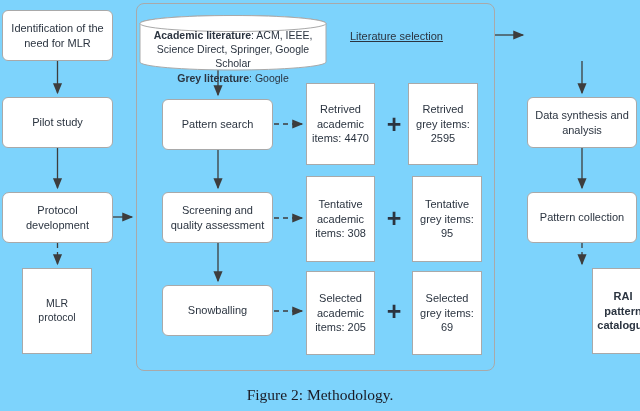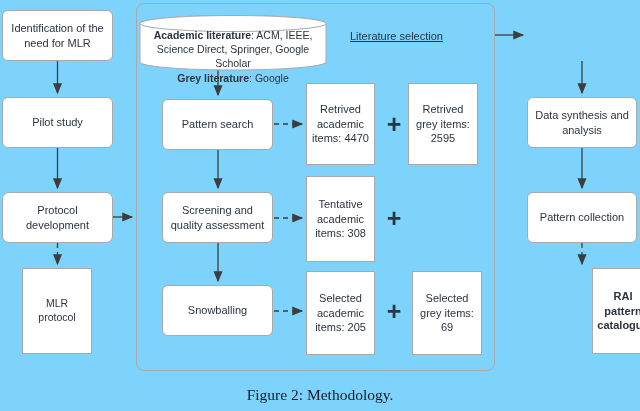--- a/index.html
+++ b/index.html
@@ -111,20 +111,23 @@
   </div>
   <div class="plus" style="left:383px; top:112px;">+</div>
   <div class="box" style="left:400px; top:83px; width:70px; height:82px;margin-left:8px;">
     <span>Retrived grey items: 2595</span>
   </div>
 
   <div class="box" style="left:306px; top:176px; width:69px; height:86px;align-items:center;">
     <span>Tentative academic items: 308</span>
   </div>
   <div class="plus" style="left:383px; top:206px;">+</div>
+  <div class="box" style="left:412px; top:176px; width:70px; height:86px;">
+    <span>Tentative grey items: 95</span>
+  </div>
 
   <div class="box" style="left:306px; top:271px; width:69px; height:84px;">
     <span>Selected academic items: 205</span>
   </div>
   <div class="plus" style="left:383px; top:299px;">+</div>
   <div class="box" style="left:412px; top:271px; width:70px; height:84px;">
     <span>Selected grey items: 69</span>
   </div>
 
   <div class="box rounded" style="left:527px; top:97px; width:110px; height:51px;">

